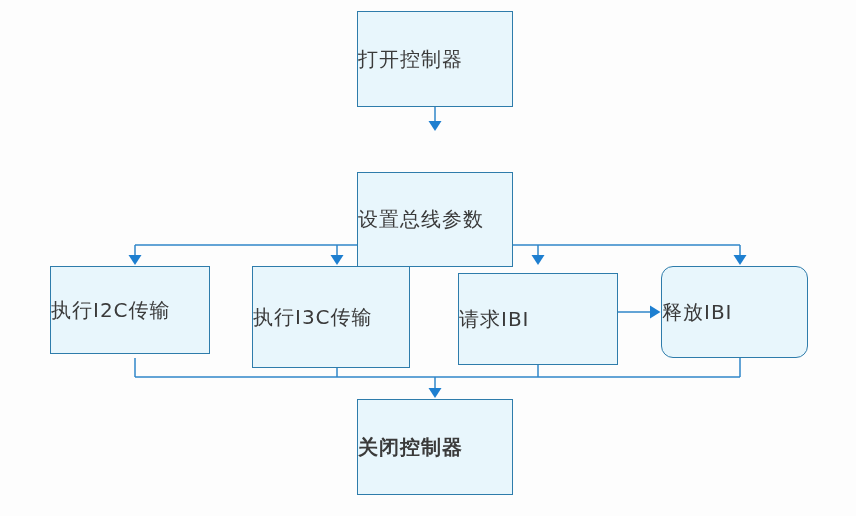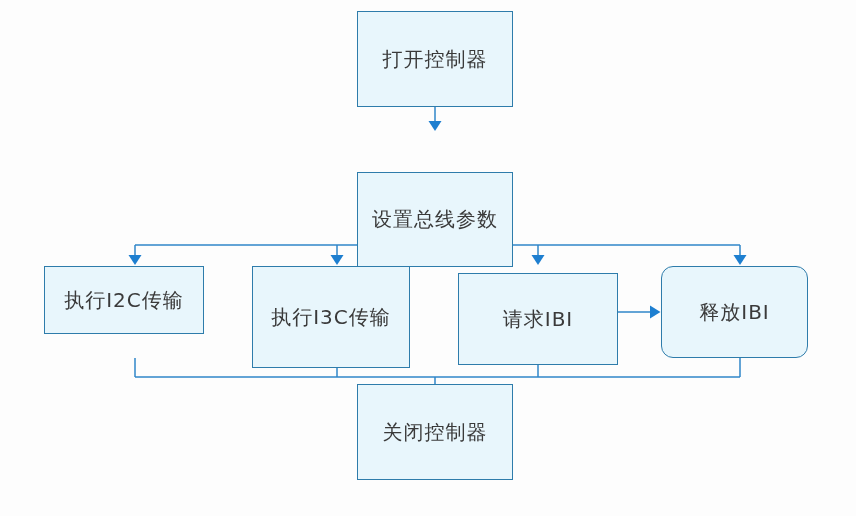--- a/index.html
+++ b/index.html
@@ -26,33 +26,33 @@
     fill: #1e7fd0;
     stroke: none;
   }
   .node {
     position: absolute;
     box-sizing: border-box;
     background: #e8f6fc;
     border: 1.5px solid #2e7cab;
     display: flex;
     align-items: center;
-    justify-content: center;
+    justify-content: flex-start;
     font-size: 20px;
     color: #3a3a3a;
     letter-spacing: 1px;
     white-space: nowrap;
   }
   .n-open    { left: 357px; top: 11px;  width: 156px; height: 96px; }
   .n-setbus  { left: 357px; top: 132px; width: 156px; height: 95px; margin-top: 40px; }
-  .n-i2c     { left: 44px;  top: 266px; width: 160px; height: 68px; }
+  .n-i2c     { left: 50px;  top: 266px; width: 160px; height: 88px; }
   .n-i3c     { left: 252px; top: 266px; width: 158px; height: 102px; }
   .n-reqibi  { left: 458px; top: 266px; width: 160px; height: 92px; margin-top: 7px; }
   .n-relibi  { left: 661px; top: 266px; width: 147px; height: 92px; border-radius: 12px; }
-  .n-close   { left: 357px; top: 384px; width: 156px; height: 96px; }
+  .n-close   { left: 357px; top: 399px; width: 156px; height: 96px; font-weight: bold; }
 </style>
 </head>
 <body>
 
 <div class="canvas">
 
   <svg class="edges" viewBox="0 0 856 516" xmlns="http://www.w3.org/2000/svg">
 
     <path d="M435 107 V122"></path>
     <polygon points="428.5,121 441.5,121 435,131"></polygon>

